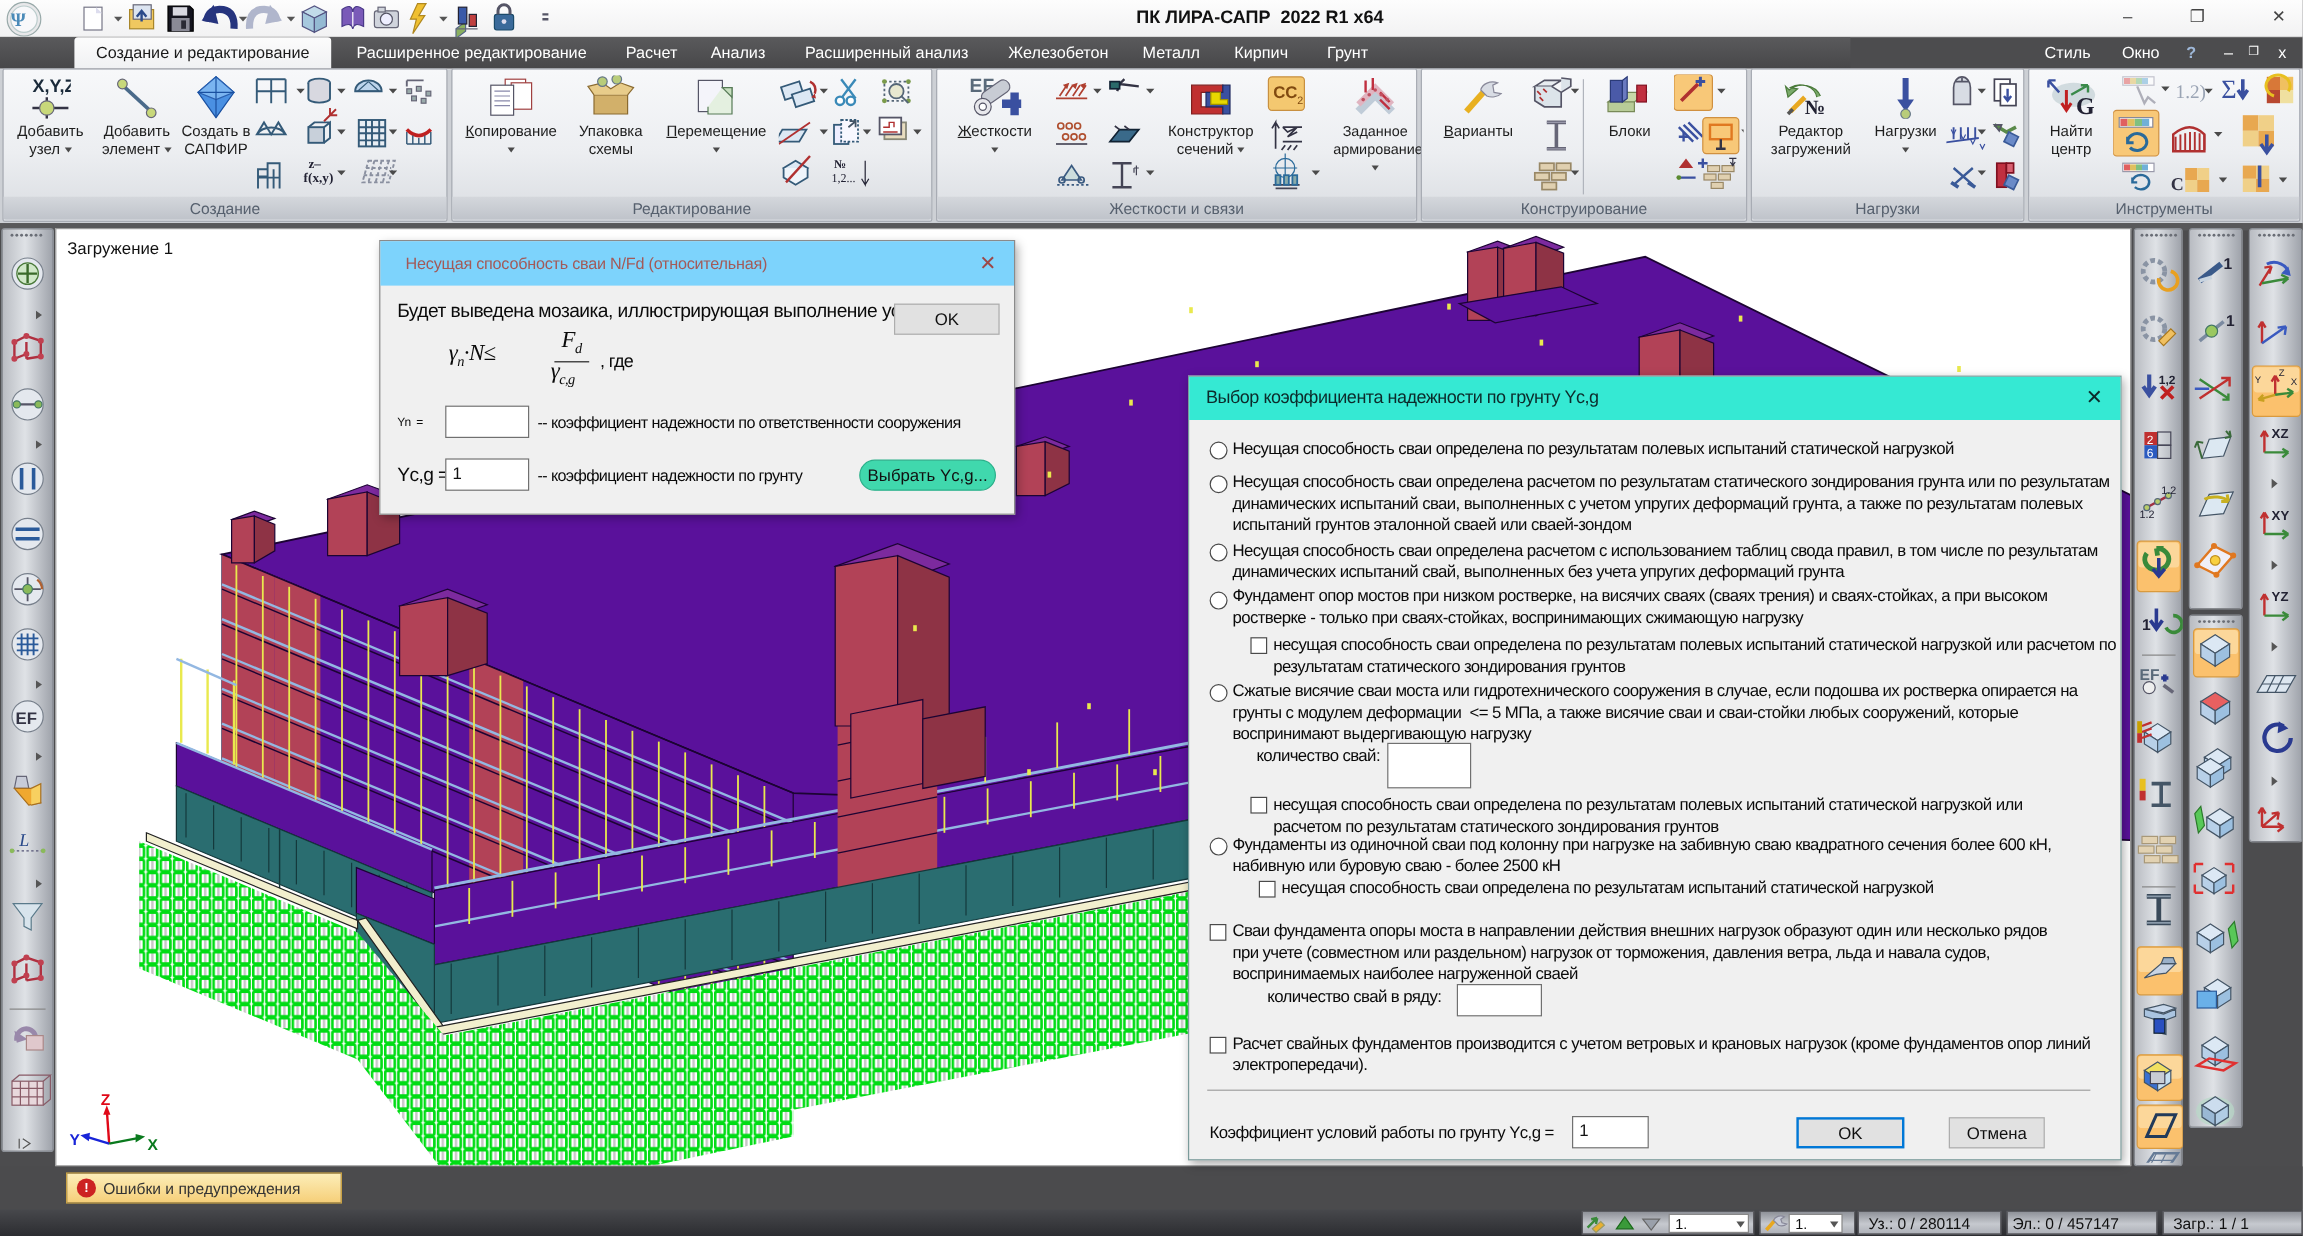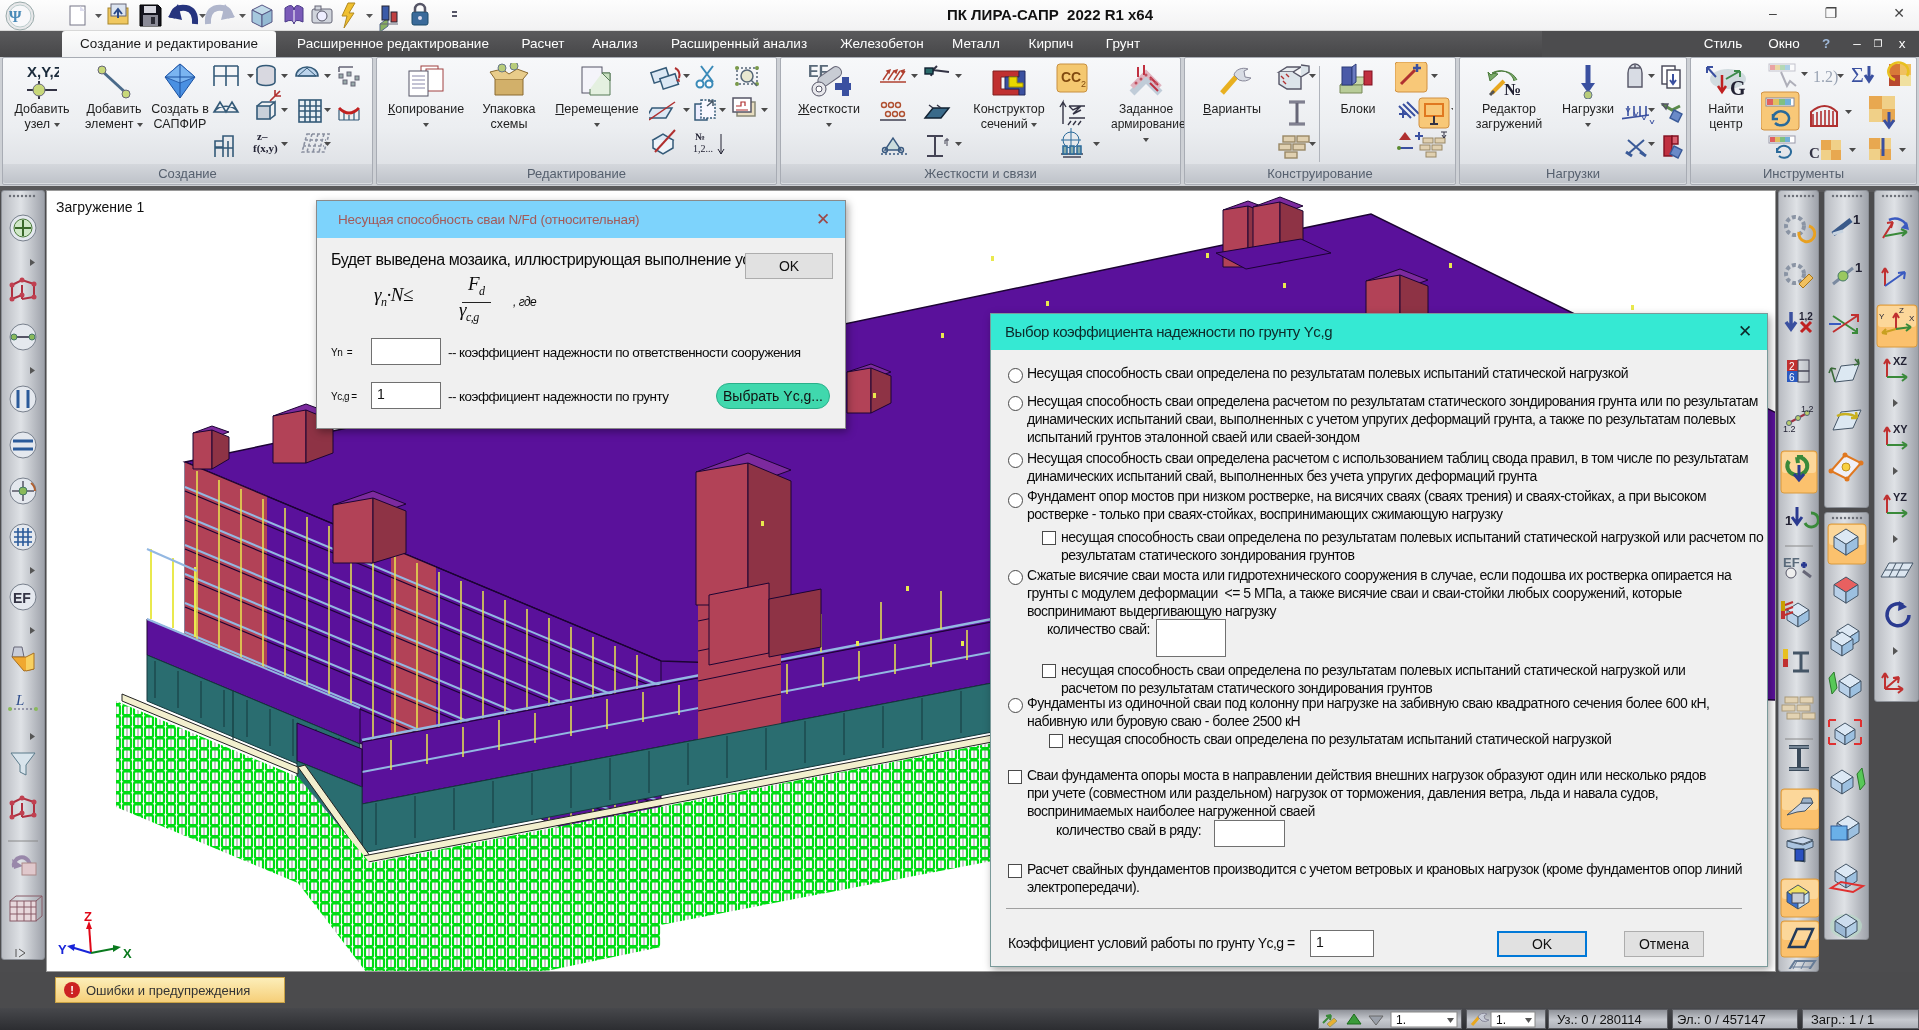--- a/index.html
+++ b/index.html
@@ -1118,25 +1118,25 @@
     <div class="spanel" style="left:1802px;width:117px;padding-left:8px;">Загр.: 1 / 1</div>
   </div>
 
   <div id="dlg1">
     <div class="hdr">Несущая способность сваи N/Fd (относительная)<span class="xbtn" style="color:#9c4848;line-height:37px;">✕</span></div>
     <div class="dtext" style="left:14px;top:50px;font-size:16px;letter-spacing:-0.45px;">Будет выведена мозаика, иллюстрирующая выполнение условия</div>
     <div class="btn" style="left:428px;top:52px;width:88px;height:26px;line-height:24px;">OK</div>
     <div class="dtext" style="left:57px;top:85px;width:200px;font-family:'Liberation Serif',serif;font-style:italic;font-size:19px;">γ<sub style="font-size:12px;">n</sub>·N≤</div>
     <div class="dtext" style="left:145px;top:74px;font-family:'Liberation Serif',serif;font-style:italic;font-size:19px;border-bottom:1.5px solid #222;padding:0 6px 2px;">F<sub style="font-size:12px;">d</sub></div>
     <div class="dtext" style="left:142px;top:100px;font-family:'Liberation Serif',serif;font-style:italic;font-size:19px;">γ<sub style="font-size:12px;">c,g</sub></div>
-    <div class="dtext" style="left:196px;top:92px;font-size:12px;font-style:italic;">, где</div>
+    <div class="dtext" style="left:183px;top:92px;font-size:15px;">, где</div>
     <div class="dtext" style="left:14px;top:143px;font-size:10px;">Yn&nbsp; =</div>
     <div class="inputbox" style="left:54px;top:137px;width:70px;height:27px;"></div>
     <div class="dtext" style="left:131px;top:143px;font-size:13.5px;letter-spacing:-0.55px;">-- коэффициент надежности по ответственности сооружения</div>
-    <div class="dtext" style="left:14px;top:187px;font-size:10px;">Yc,g =</div>
+    <div class="dtext" style="left:14px;top:187px;font-size:16px;">Yc,g =</div>
     <div class="inputbox" style="left:54px;top:181px;width:70px;height:27px;">1</div>
     <div class="dtext" style="left:131px;top:187px;font-size:13.5px;letter-spacing:-0.55px;">-- коэффициент надежности по грунту</div>
     <div class="btn" style="left:399px;top:182px;width:114px;height:26px;line-height:24px;background:#40d8ad;border-color:#2ab08a;border-radius:13px;">Выбрать Yc,g...</div>
   </div>
 
   <div id="dlg2">
     <div class="hdr">Выбор коэффициента надежности по грунту Yc,g<span class="xbtn" style="line-height:36px;color:#0c2b2b;">✕</span></div>
     <div id="d2content">
       <div class="radio" style="left:17px;top:54px;"></div>
       <div class="dtext" style="left:36px;top:50px;">Несущая способность сваи определена по результатам полевых испытаний статической нагрузкой</div>

